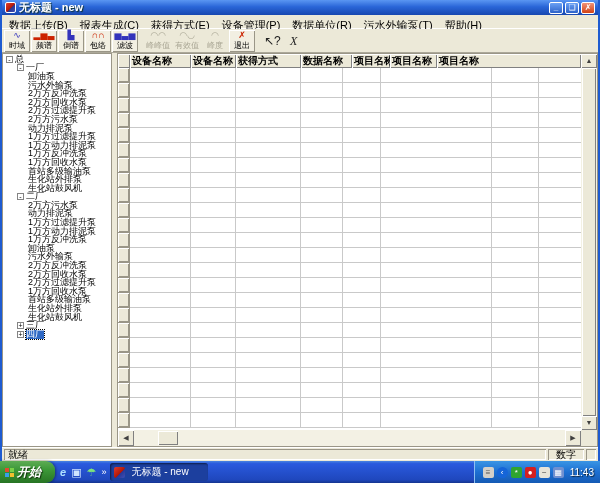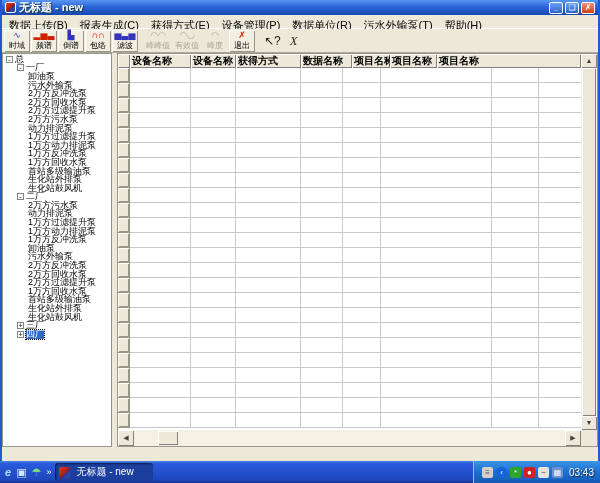--- a/index.html
+++ b/index.html
@@ -577,38 +577,52 @@
         </div>
         <div class="hscroll" data-name="horizontal-scrollbar">
           <div class="sb-btn left" data-name="scroll-left-icon">◀</div>
           <div class="hthumb" data-name="horizontal-scroll-thumb"></div>
           <div class="sb-btn right" data-name="scroll-right-icon">▶</div>
         </div>
         <div class="corner" data-name="scrollbar-corner"></div>
       </div>
     </div>
 
+    <div class="statusbar" data-name="statusbar">
+      <span class="status-left" data-name="status-ready">就绪</span>
+      <span class="status-num" data-name="status-num-indicator">数字</span>
+      <span class="status-blank" data-name="status-blank-panel"></span>
+    </div>
   </div>
 
   <div class="taskbar" data-name="taskbar">
+    <div class="start-btn" data-name="start-button">
+      <span class="start-flag" id="startFlag" data-name="windows-flag-icon">
+          <i data-name="flag-square" style="background: rgb(224, 74, 47);"></i>
+          <i data-name="flag-square" style="background: rgb(122, 208, 72);"></i>
+          <i data-name="flag-square" style="background: rgb(54, 160, 232);"></i>
+          <i data-name="flag-square" style="background: rgb(240, 192, 48);"></i>
+        </span>
+      <span class="start-label" data-name="start-label">开始</span>
+    </div>
     <div class="quicklaunch" id="quicklaunch" data-name="quick-launch">
         <span class="ql-icon" data-name="internet-explorer-icon" style="color: rgb(174, 224, 255); font-style: italic; font-weight: bold;">e</span>
         <span class="ql-icon" data-name="show-desktop-icon" style="color: rgb(207, 228, 255);">▣</span>
         <span class="ql-icon" data-name="umbrella-icon" style="color: rgb(124, 226, 124);">☂</span>
       </div>
     <span class="ql-chevron" data-name="chevron-icon">»</span>
     <div class="task-btn" data-name="taskbar-task-button">
       <span class="app-icon" data-name="app-icon"></span>
       <span data-name="task-button-label">无标题 - new</span>
     </div>
     <div class="tray" data-name="system-tray">
       <span id="trayIcons" style="display:flex;gap:3px" data-name="tray-icons">
           <span class="tray-icon" data-name="volume-icon" style="background: rgb(212, 208, 200); color: rgb(85, 85, 85);">≡</span>
           <span class="tray-icon circle" data-name="messenger-icon" style="background: rgb(21, 101, 216); color: rgb(255, 255, 255);">‹</span>
           <span class="tray-icon" data-name="antivirus-icon" style="background: rgb(47, 165, 47); color: rgb(255, 255, 255);">*</span>
           <span class="tray-icon" data-name="alarm-icon" style="background: rgb(212, 32, 32); color: rgb(255, 255, 255);">●</span>
           <span class="tray-icon" data-name="power-icon" style="background: rgb(232, 228, 216); color: rgb(51, 51, 51);">~</span>
           <span class="tray-icon" data-name="network-icon" style="background: rgb(112, 144, 208); color: rgb(255, 255, 255);">▦</span>
         </span>
-      <span class="clock" data-name="tray-clock">03:43</span>
+      <span class="clock" data-name="tray-clock">11:43</span>
     </div>
   </div>
 </div>
 
 </body></html>

